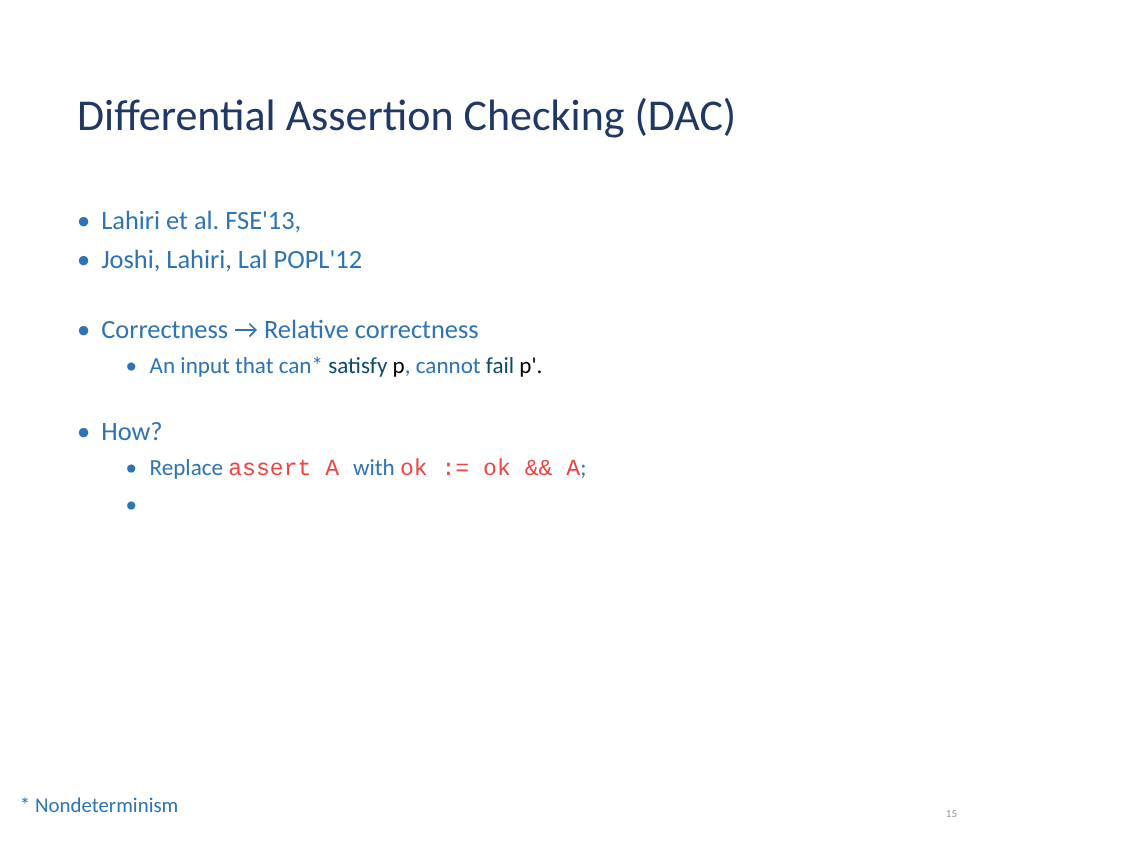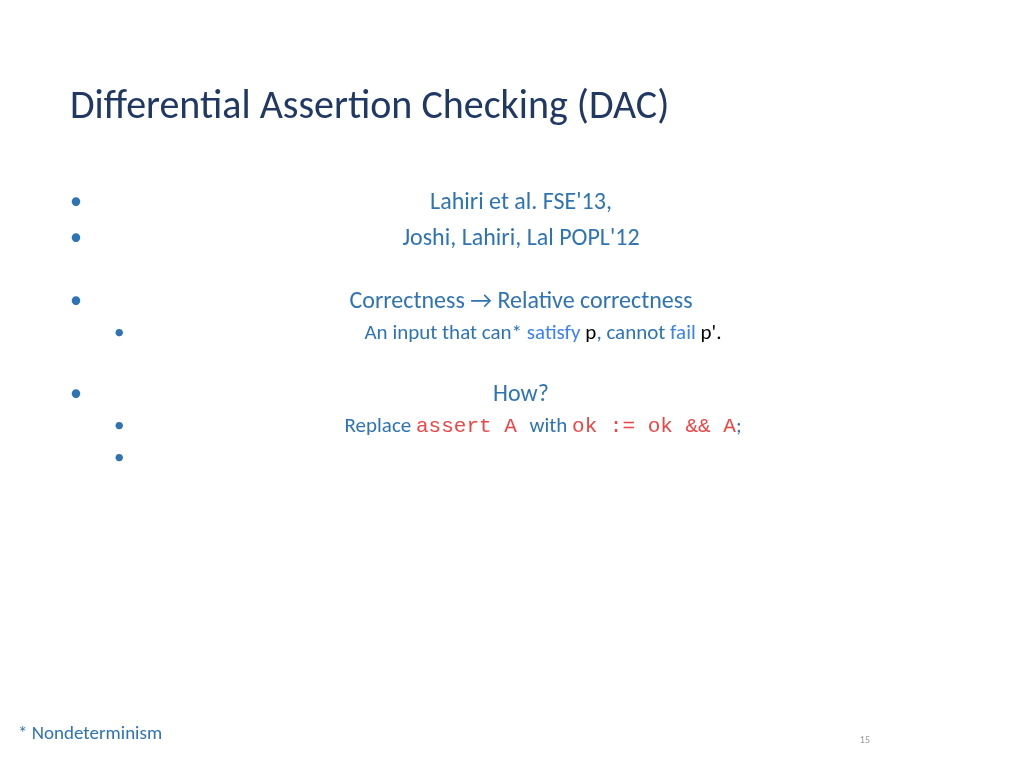--- a/index.html
+++ b/index.html
@@ -36,21 +36,20 @@
     padding: 0;
     margin: 0;
   }
   ul.lvl1 > li {
     position: relative;
     padding-left: 22px;
     font-size: 24px;
     color: #2e74b5;
     line-height: 1.35;
     margin-bottom: 4px;
-    text-align: center;
   }
   ul.lvl1 > li::before {
     content: "•";
     position: absolute;
     left: 0;
     top: 0;
     color: #2e74b5;
     font-size: 24px;
   }
   ul.lvl2 {
@@ -69,21 +68,21 @@
   }
   ul.lvl2 > li::before {
     content: "•";
     position: absolute;
     left: 0;
     top: 0;
     color: #2e74b5;
     font-size: 21px;
   }
   .gap { height: 26px; }
-  .red  { color: #3b82f6; }
+  .red  { color: #0c4a6e; }
   .black{ color: #000000; }
   .mono { font-family: "Courier New", monospace; color: #ef4444; }
   sub { font-size: 0.7em; vertical-align: sub; line-height: 0; }
   .footnote {
     position: absolute;
     left: 18px;
     bottom: 24px;
     font-size: 19px;
     color: #2e74b5;
   }

